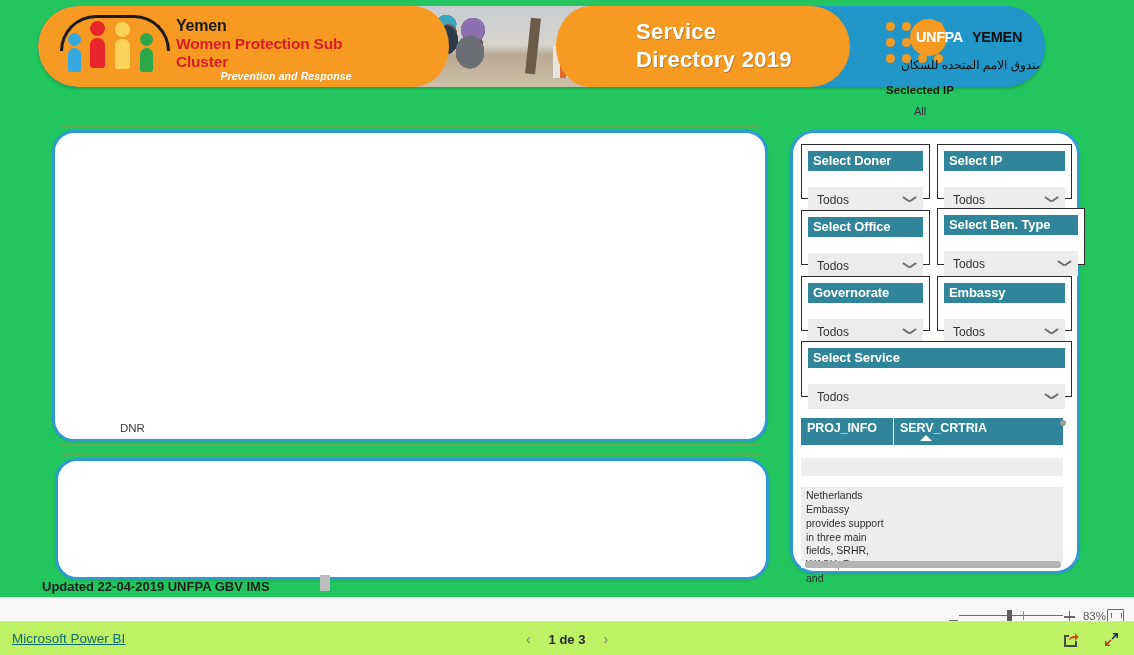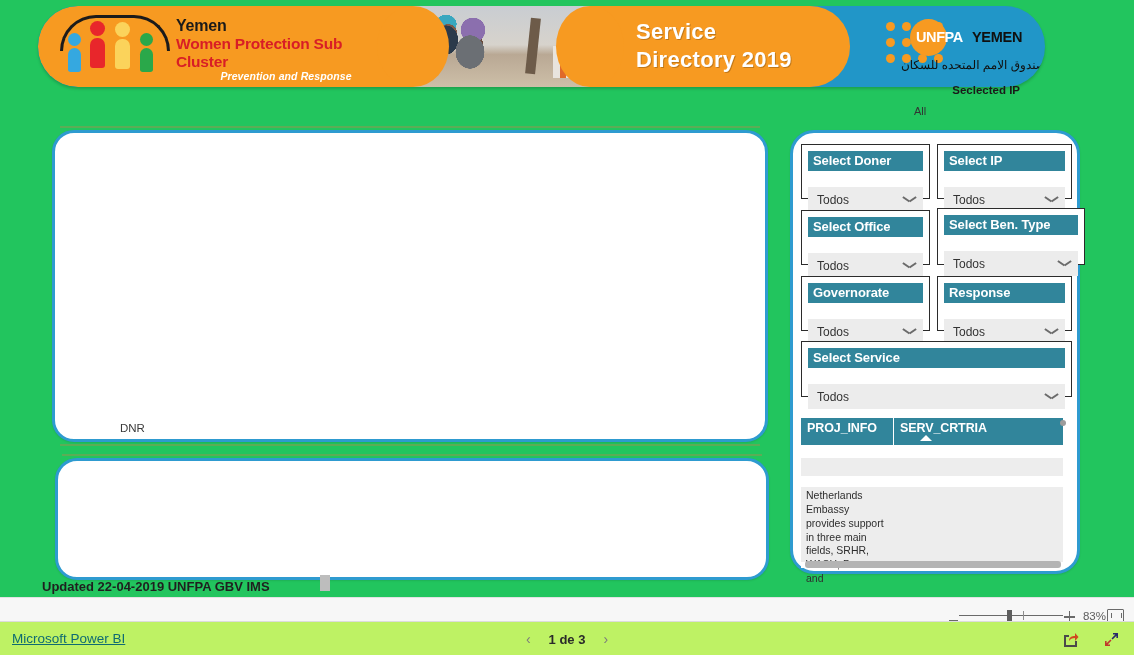--- a/index.html
+++ b/index.html
@@ -86,21 +86,21 @@
 
   .unfpa { position:absolute; left:812px; top:0; width:195px; height:81px; z-index:5; }
   .dots { position:absolute; left:36px; top:16px; width:56px; height:42px; }
   .dots i { position:absolute; width:9px; height:9px; border-radius:50%; background:#f79a21; }
   .unfpa-circle { position:absolute; left:60px; top:13px; width:37px; height:37px; border-radius:50%; background:#f79a21; }
   .unfpa-word { position:absolute; left:66px; top:23px; font-size:14.5px; font-weight:bold; color:#ffffff; letter-spacing:-0.4px; z-index:2;}
   .yemen-word { position:absolute; left:122px; top:23px; font-size:14.5px; font-weight:bold; color:#10100f; letter-spacing:-0.3px; z-index:2;}
   .arabic { position:absolute; left:36px; top:52px; width:160px; text-align:right; font-size:12px; color:#10100f; direction:rtl; }
 
   
-  .sel-ip-title { position:absolute; left:820px; top:84px; width:200px; text-align:right;
+  .sel-ip-title { position:absolute; left:820px; top:84px; width:200px; text-align:center;
     font-size:11.5px; font-weight:bold; color:#1a1a1a; }
   .sel-ip-val { position:absolute; left:820px; top:105px; width:200px; text-align:center;
     font-size:11px; color:#333; }
 
   
   .panel {
     position:absolute; background:#ffffff; border-radius: 22px;
     border: 3px solid #2e9bd0;
     box-shadow: 0 1px 2px rgba(0,0,0,0.10);
   }
@@ -300,21 +300,21 @@
           <div class="slicer-title">Governorate</div>
         </div>
       <div class="slicer-drop">
         <span>Todos</span>
         <span class="chev"></span>
       </div>
     </div>
 
     <div class="slicer" style="left:937px;top:276px;width:135px;height:55px;">
       <div class="slicer-title-wrap">
-          <div class="slicer-title">Response</div>
+          <div class="slicer-title">Embassy</div>
         </div>
       <div class="slicer-drop">
         <span>Todos</span>
         <span class="chev"></span>
       </div>
     </div>
 
     <div class="slicer" style="left:801px;top:341px;width:271px;height:56px;">
       <div class="slicer-title-wrap">
           <div class="slicer-title">Select Service</div>

